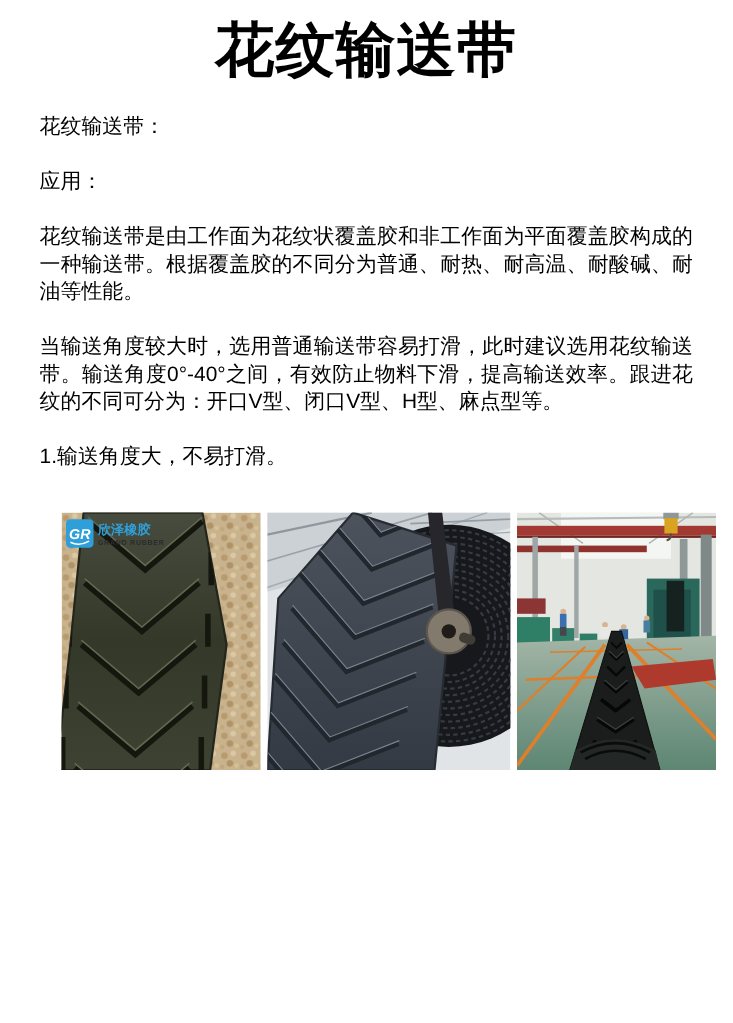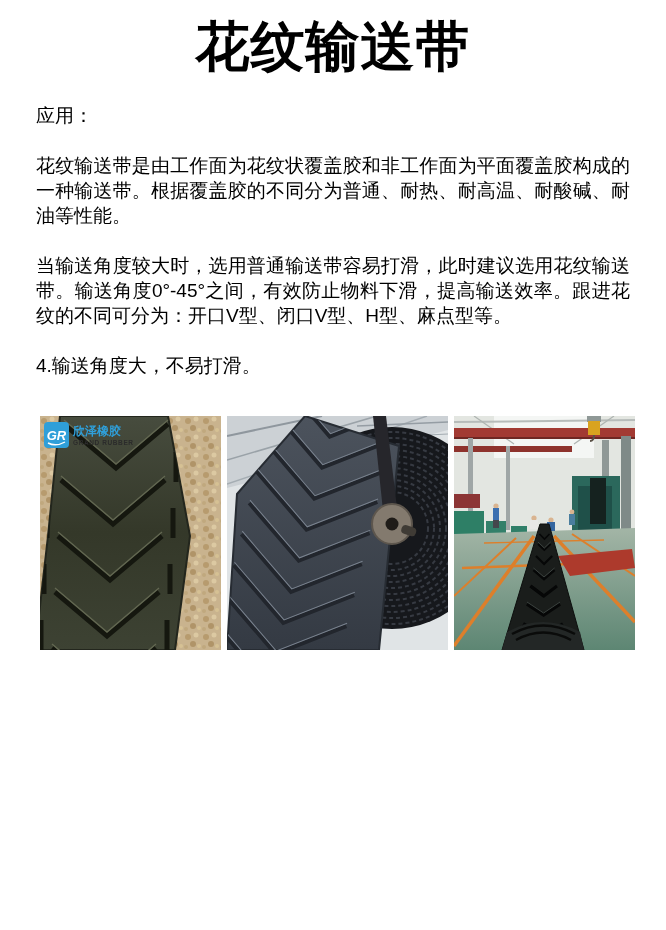--- a/index.html
+++ b/index.html
@@ -1,34 +1,35 @@
 <!DOCTYPE html>
 <html><head>
 <meta charset="utf-8">
 <style>
   html,body{margin:0;padding:0;background:#ffffff;}
   .page{position:relative;width:666px;height:930px;background:#ffffff;overflow:hidden;
         font-family:"Liberation Sans","DejaVu Sans",sans-serif;color:#000;}
   h1.title{margin:14px 0 0;font-size:54px;line-height:64px;font-weight:700;text-align:center;letter-spacing:1px;}
   p.body{margin:25px 36px 0;font-size:19px;line-height:25px;text-align:justify;}
-  .images{display:flex;gap:6px;margin:38px 0 0 40px;}
+  .images{display:flex;gap:6px;margin:38px 0 0 40px;justify-content:center;}
   figure{margin:0;padding:0;line-height:0;}
   svg{display:block;}
 </style>
 </head>
 <body>
 
 <div class="page">
 
   <h1 class="title">花纹输送带</h1>
 
+  <p class="body">花纹输送带：</p>
   <p class="body">应用：</p>
   <p class="body">花纹输送带是由工作面为花纹状覆盖胶和非工作面为平面覆盖胶构成的一种输送带。根据覆盖胶的不同分为普通、耐热、耐高温、耐酸碱、耐油等性能。</p>
-  <p class="body">当输送角度较大时，选用普通输送带容易打滑，此时建议选用花纹输送带。输送角度0°-45°之间，有效防止物料下滑，提高输送效率。跟进花纹的不同可分为：开口V型、闭口V型、H型、麻点型等。</p>
-  <p class="body">4.输送角度大，不易打滑。</p>
+  <p class="body">当输送角度较大时，选用普通输送带容易打滑，此时建议选用花纹输送带。输送角度0°-40°之间，有效防止物料下滑，提高输送效率。跟进花纹的不同可分为：开口V型、闭口V型、H型、麻点型等。</p>
+  <p class="body">1.输送角度大，不易打滑。</p>
 
   <div class="images">
 
     <figure>
       <svg width="181" height="234" viewBox="0 0 181 234">
         <defs>
           <pattern id="pebbles" width="18" height="18" patternUnits="userSpaceOnUse">
             <rect width="18" height="18" fill="#c9b38e"></rect>
             <circle cx="4" cy="5" r="3" fill="#b79b6e"></circle>
             <circle cx="12" cy="3" r="2.5" fill="#dcc9a2"></circle>

